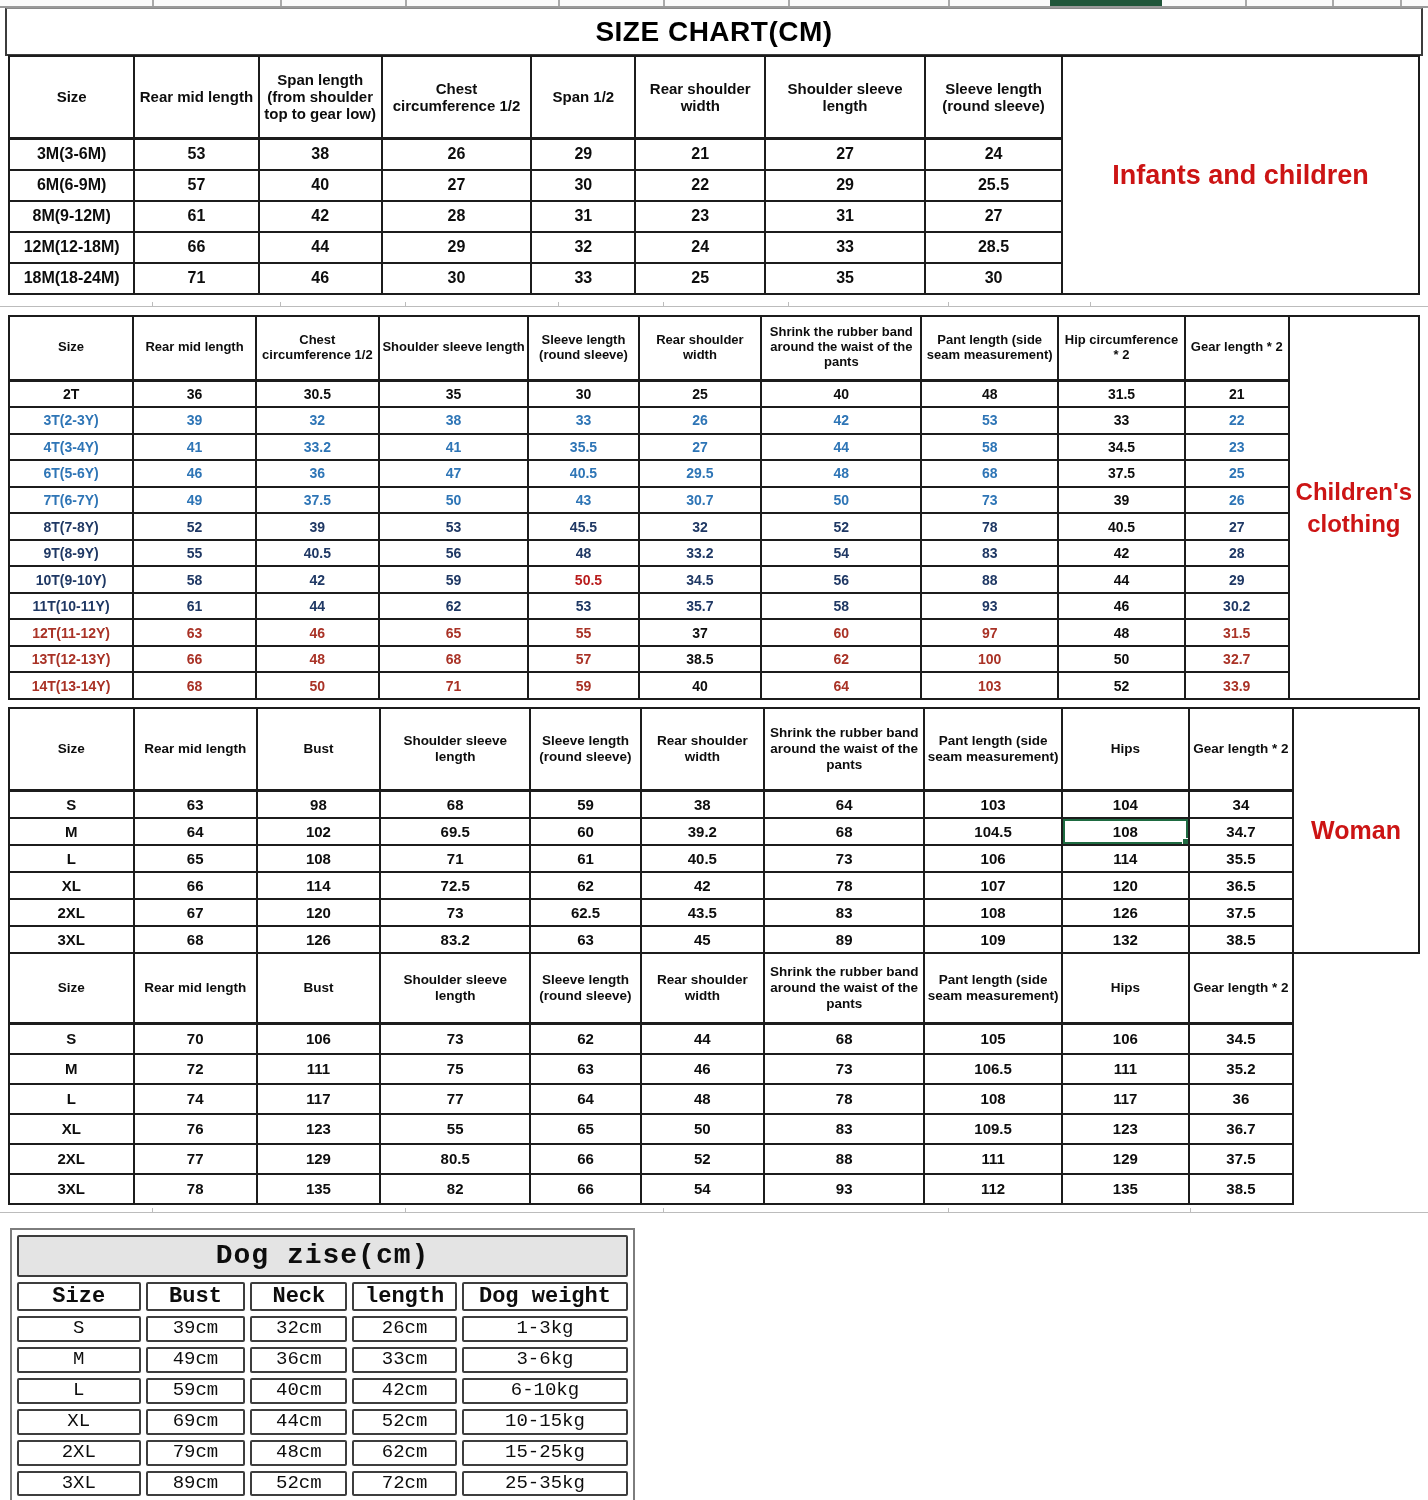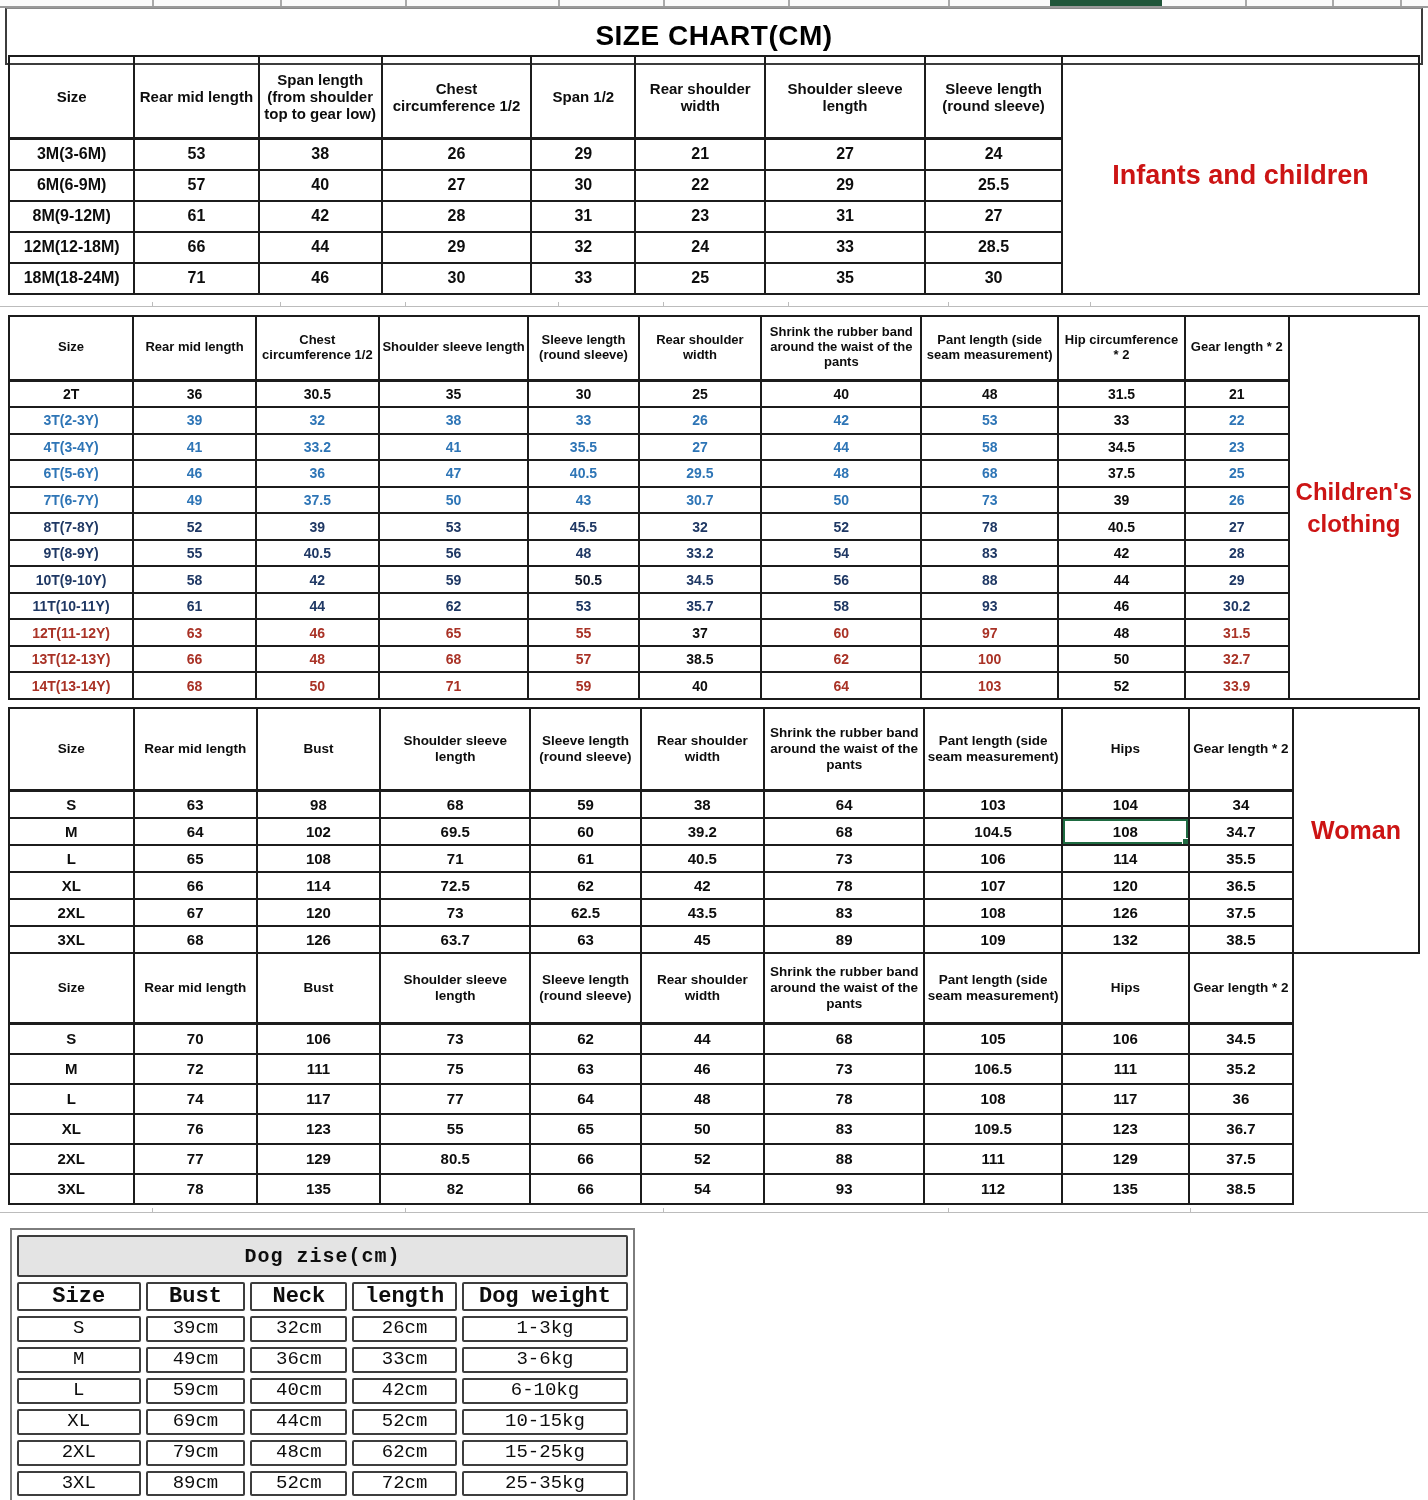--- a/index.html
+++ b/index.html
@@ -14,21 +14,21 @@
   
   .top-strip {
     position: absolute; left: 0; top: 0; width: 1428px; height: 8px;
     background: #fbfbfb; border-bottom: 2px solid #9a9a9a;
   }
   .top-strip .tick { position: absolute; top: 0; width: 2px; height: 6px; background: #aaaaaa; }
   .top-strip .green-bar { position: absolute; top: 0; height: 6px; background: #20563a; }
 
   
   .title-box {
-    position: absolute; left: 5px; top: 8px; width: 1418px; height: 57px;
+    position: absolute; left: 5px; top: 8px; width: 1418px; height: 48px;
     border: 2px solid #3c3c3c; border-top: 1px solid #8a8a8a;
     display: flex; align-items: center; justify-content: center;
   }
   .title-box span { font-size: 28px; font-weight: bold; color: #000; letter-spacing: 0.5px; }
 
   
   .block { position: absolute; display: flex; align-items: stretch; }
   table { border-collapse: collapse; table-layout: fixed; }
   th, td {
     border: 2px solid #1c1c1c; text-align: center; vertical-align: middle;
@@ -77,21 +77,21 @@
 
   
   #blk-dog { left: 10px; top: 1228px; width: 625px; height: 268px; }
   #tbl-dog {
     width: 625px; height: 268px; border-collapse: separate; border-spacing: 5px;
     border: 2px solid #7d7d7d; background: #fff;
     font-family: "Liberation Mono", "DejaVu Sans Mono", monospace;
   }
   #tbl-dog th, #tbl-dog td { border: 2.5px solid #3d3d3d; border-radius: 2px; }
   #tbl-dog .dog-title {
-    background: #e4e4e4; font-size: 20px; font-weight: bold; height: 42px; letter-spacing: 1px;
+    background: #e4e4e4; font-size: 28px; font-weight: bold; height: 42px; letter-spacing: 1px;
   }
   #tbl-dog th { font-size: 22px; font-weight: bold; height: 26px; }
   #tbl-dog td { font-size: 19px; font-weight: 500; }
 
   
   .gridline { position: absolute; left: 0; width: 1428px; height: 0; border-top: 1px solid #bcbcbc; }
   .gridline .tick { position: absolute; top: -5px; width: 1px; height: 5px; background: #bcbcbc; }
 </style>
 </head>
 <body>
@@ -320,21 +320,21 @@
             <td style="color: rgb(31, 56, 100);">54</td>
             <td style="color: rgb(31, 56, 100);">83</td>
             <td style="color: rgb(13, 13, 13);">42</td>
             <td style="color: rgb(31, 56, 100);">28</td>
           </tr>
           <tr>
             <td style="color: rgb(31, 56, 100);">10T(9-10Y)</td>
             <td style="color: rgb(31, 56, 100);">58</td>
             <td style="color: rgb(31, 56, 100);">42</td>
             <td style="color: rgb(31, 56, 100);">59</td>
-            <td style="color: #0f172a; padding-left: 12px;">50.5</td>
+            <td style="color: #b91c1c; padding-left: 12px;">50.5</td>
             <td style="color: rgb(31, 56, 100);">34.5</td>
             <td style="color: rgb(31, 56, 100);">56</td>
             <td style="color: rgb(31, 56, 100);">88</td>
             <td style="color: rgb(13, 13, 13);">44</td>
             <td style="color: rgb(31, 56, 100);">29</td>
           </tr>
           <tr>
             <td style="color: rgb(31, 56, 100);">11T(10-11Y)</td>
             <td style="color: rgb(31, 56, 100);">61</td>
             <td style="color: rgb(31, 56, 100);">44</td>
@@ -475,21 +475,21 @@
             <td>43.5</td>
             <td>83</td>
             <td>108</td>
             <td>126</td>
             <td>37.5</td>
           </tr>
           <tr>
             <td>3XL</td>
             <td>68</td>
             <td>126</td>
-            <td>63.7</td>
+            <td>83.2</td>
             <td>63</td>
             <td>45</td>
             <td>89</td>
             <td>109</td>
             <td>132</td>
             <td>38.5</td>
           </tr>
         </tbody>
       </table>
     <div class="side-label">

